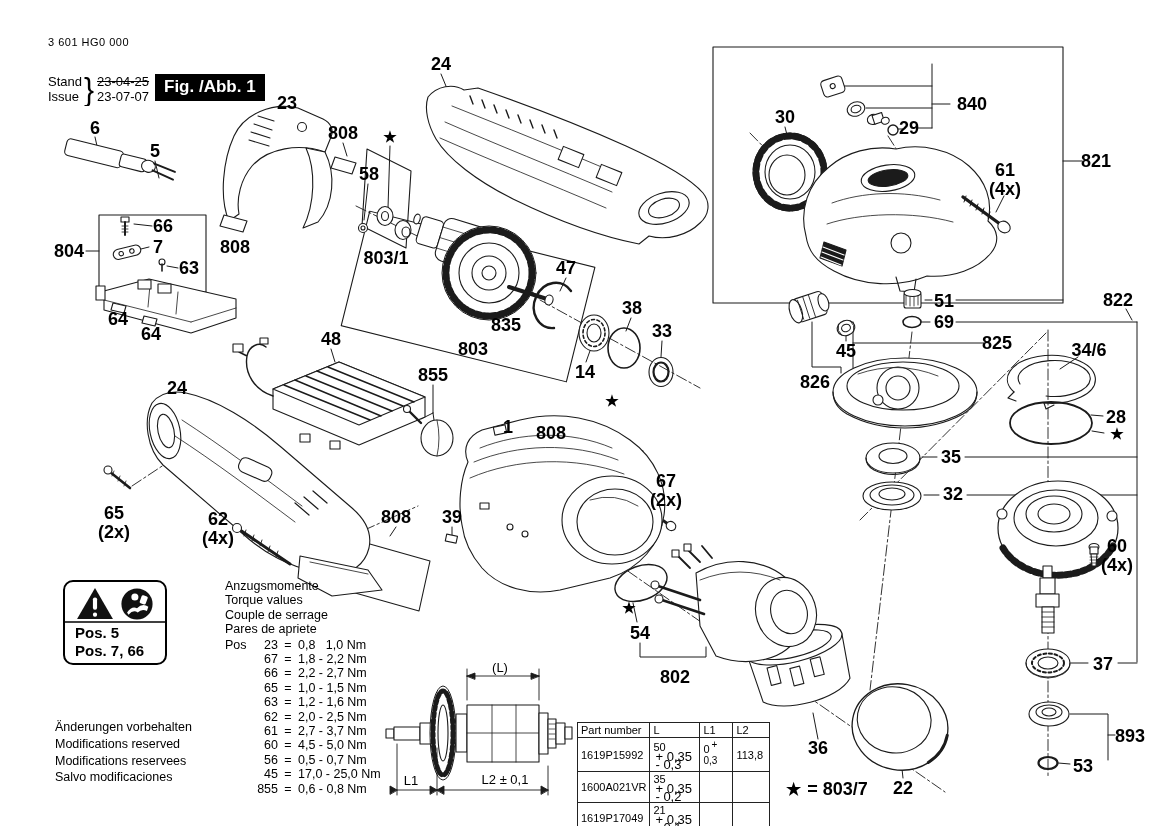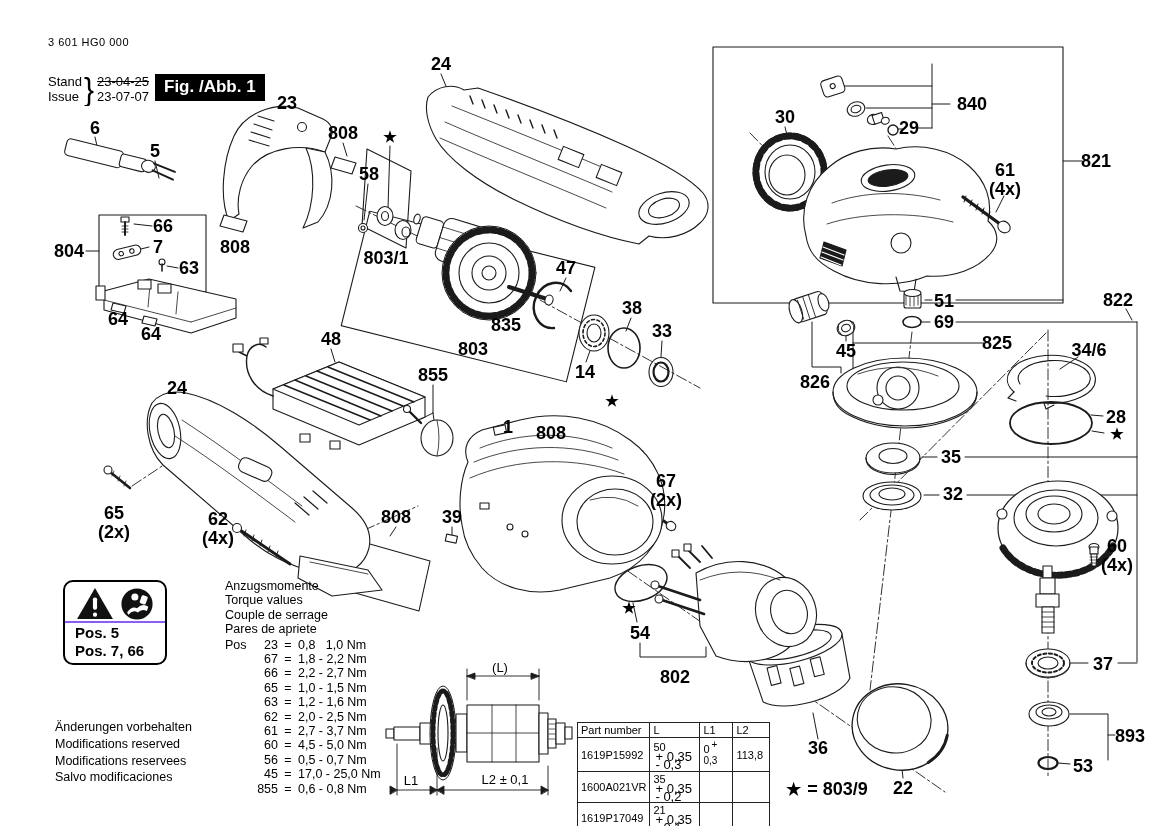--- a/index.html
+++ b/index.html
@@ -15,21 +15,21 @@
   .strike{text-decoration:line-through;}
   .fig-box{position:absolute;left:155px;top:74px;background:#000;color:#fff;font-weight:bold;
            font-size:17px;padding:3px 9px 4px 9px;}
   
   .callout{position:absolute;transform:translate(-50%,-50%);font-weight:bold;font-size:18px;
            line-height:1.03;white-space:pre-line;text-align:center;}
   
   .warn-box{position:absolute;left:63px;top:580px;width:100px;height:81px;border:2px solid #000;
             border-radius:10px;display:flex;flex-direction:column;align-items:center;background:#fff;}
   .warn-icons{display:flex;gap:6px;margin-top:5px;align-items:center;}
-  .warn-pos{border-top:2px solid #8b5cf6;width:100%;box-sizing:border-box;padding:1px 0 0 10px;
+  .warn-pos{border-top:2px solid #404040;width:100%;box-sizing:border-box;padding:1px 0 0 10px;
             font-weight:bold;font-size:15px;line-height:18px;}
   
   .torque{position:absolute;left:225px;top:579px;font-size:12.5px;line-height:14.4px;}
   .tq-titles div{white-space:pre;}
   #torque-rows{margin-top:1px;}
   .tq-row{display:flex;white-space:pre;}
   .tq-pre{width:26px;}
   .tq-pos{width:27px;text-align:right;}
   .tq-eq{width:20px;text-align:center;}
   
@@ -578,16 +578,16 @@
               <span>+ 0,35</span>
               <span>- 0,1</span>
             </span></td>
           <td></td>
           <td></td>
         </tr>
       </tbody>
   </table>
 
   <div class="legend">
-    <span class="star">★</span><span>= 803/9</span>
+    <span class="star">★</span><span>= 803/7</span>
   </div>
 
 </div>
 
 </body></html>

